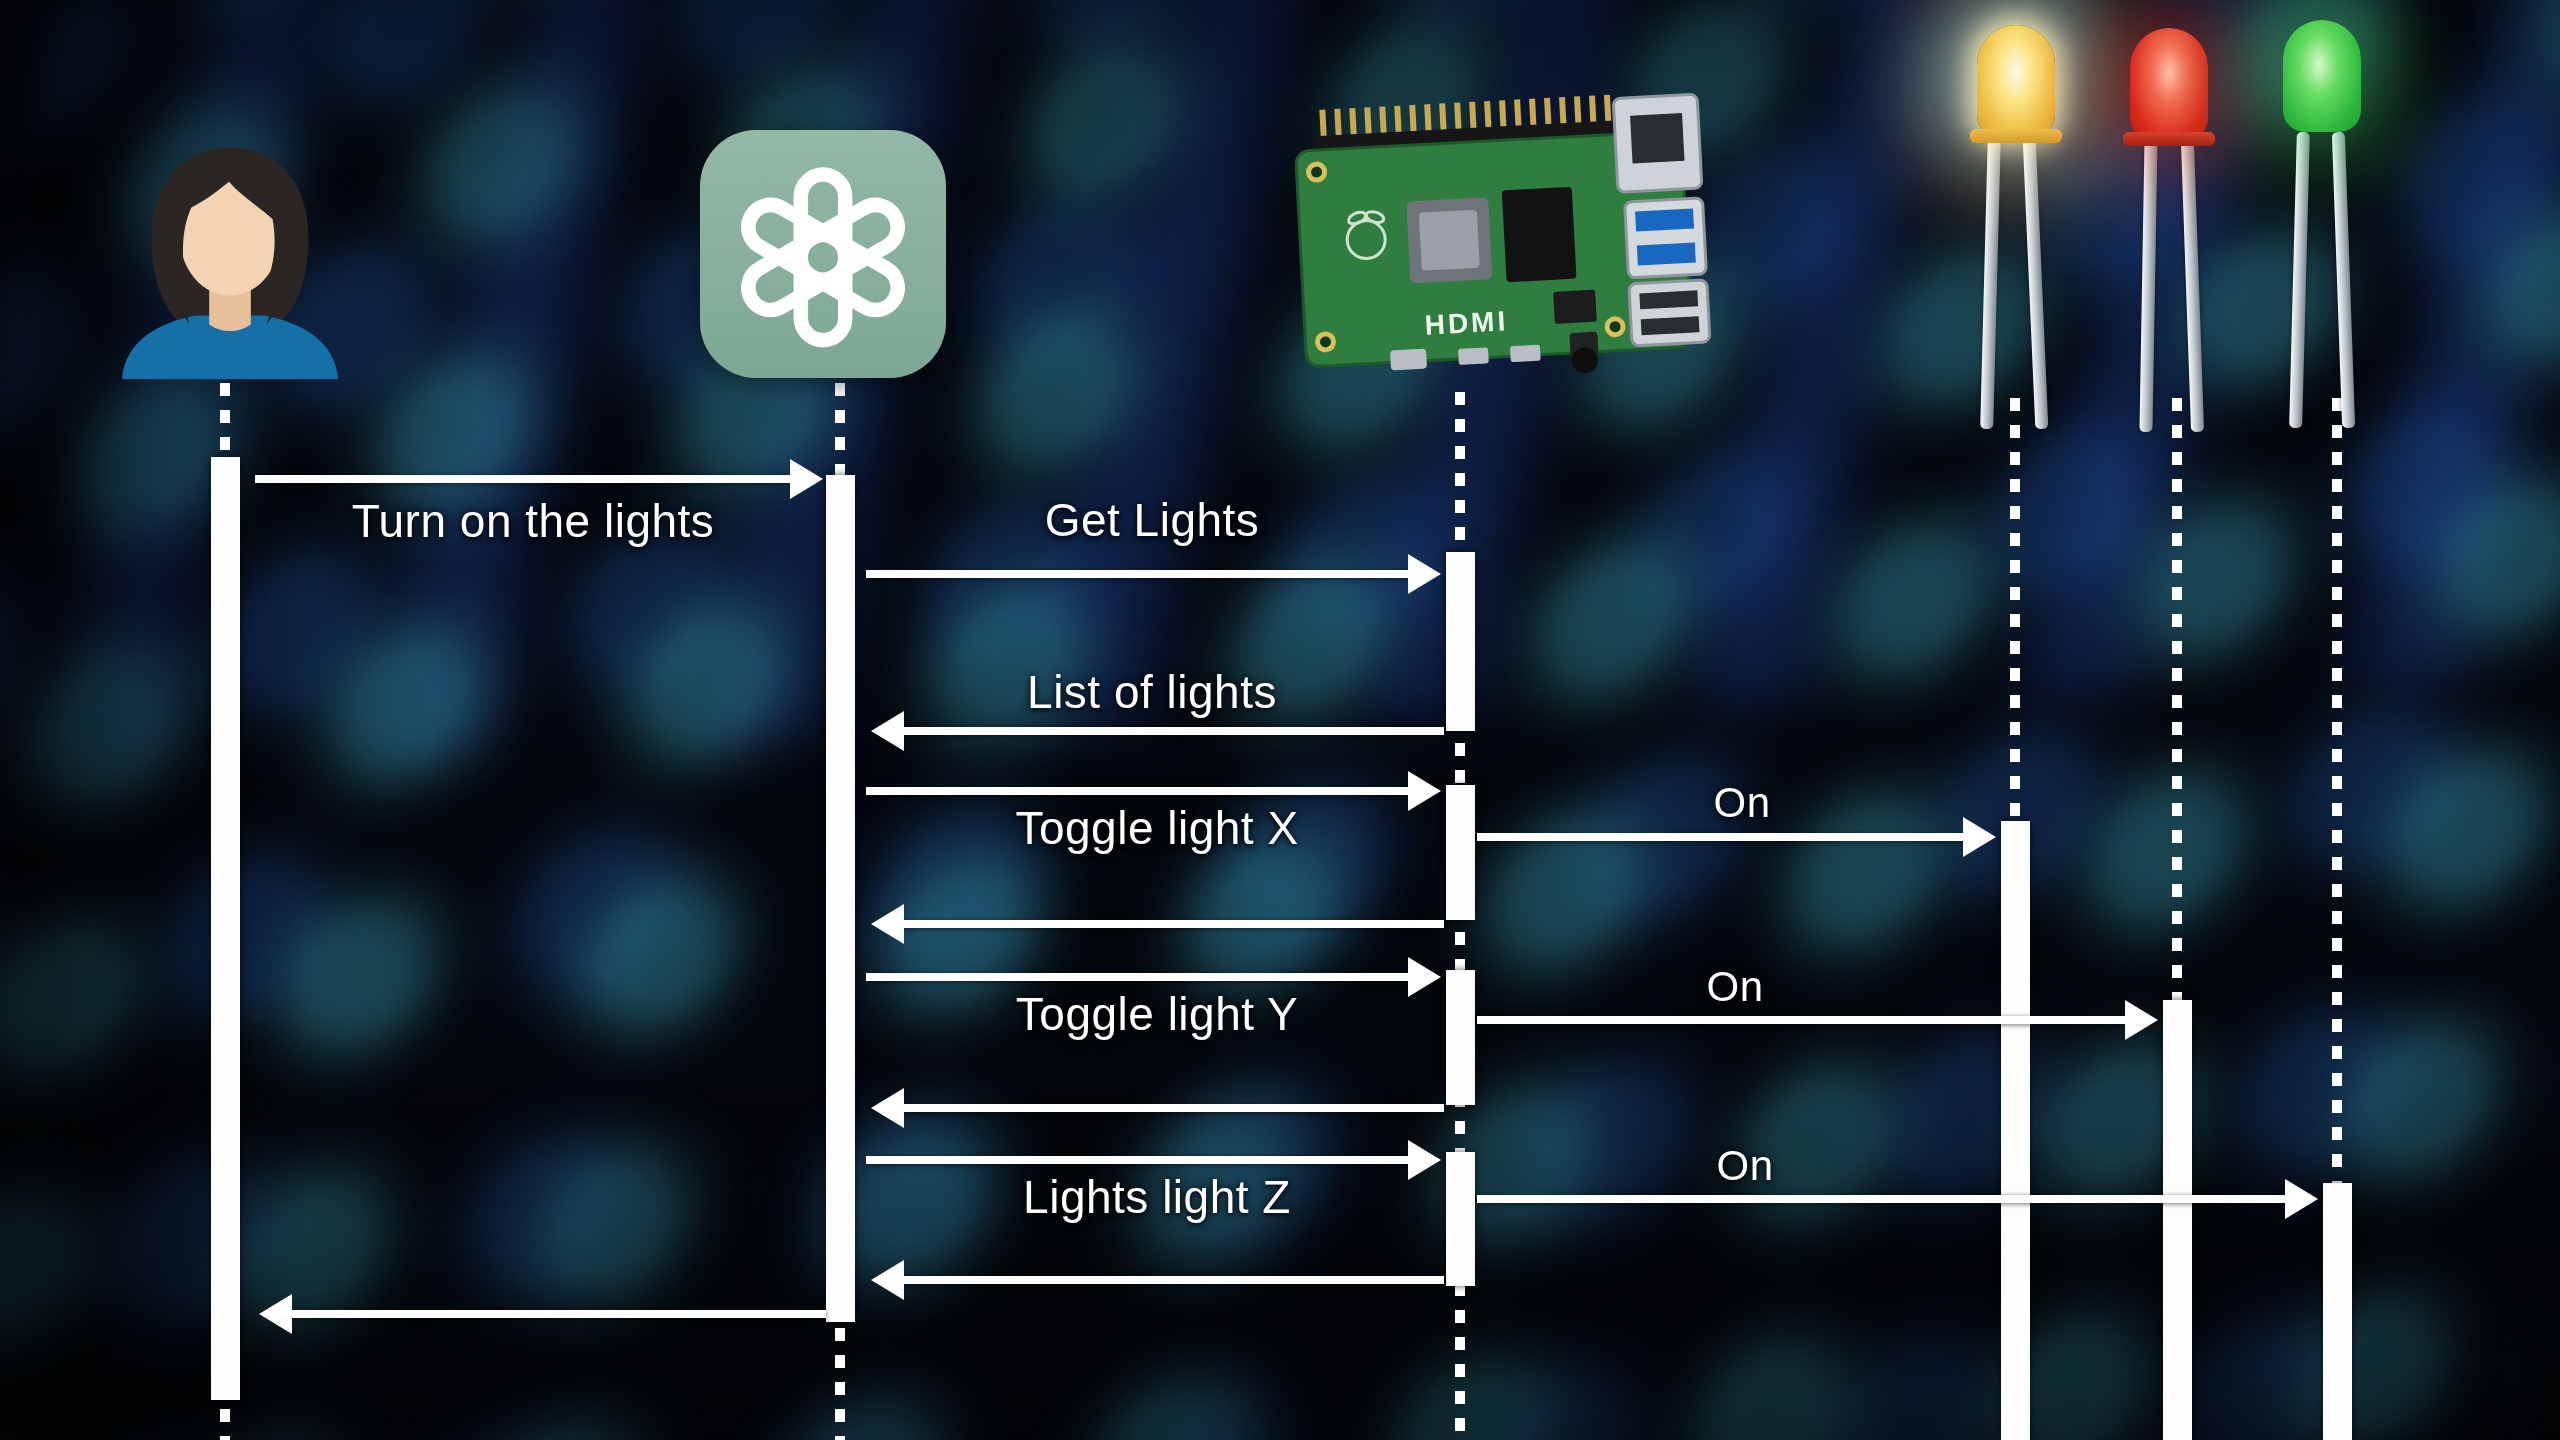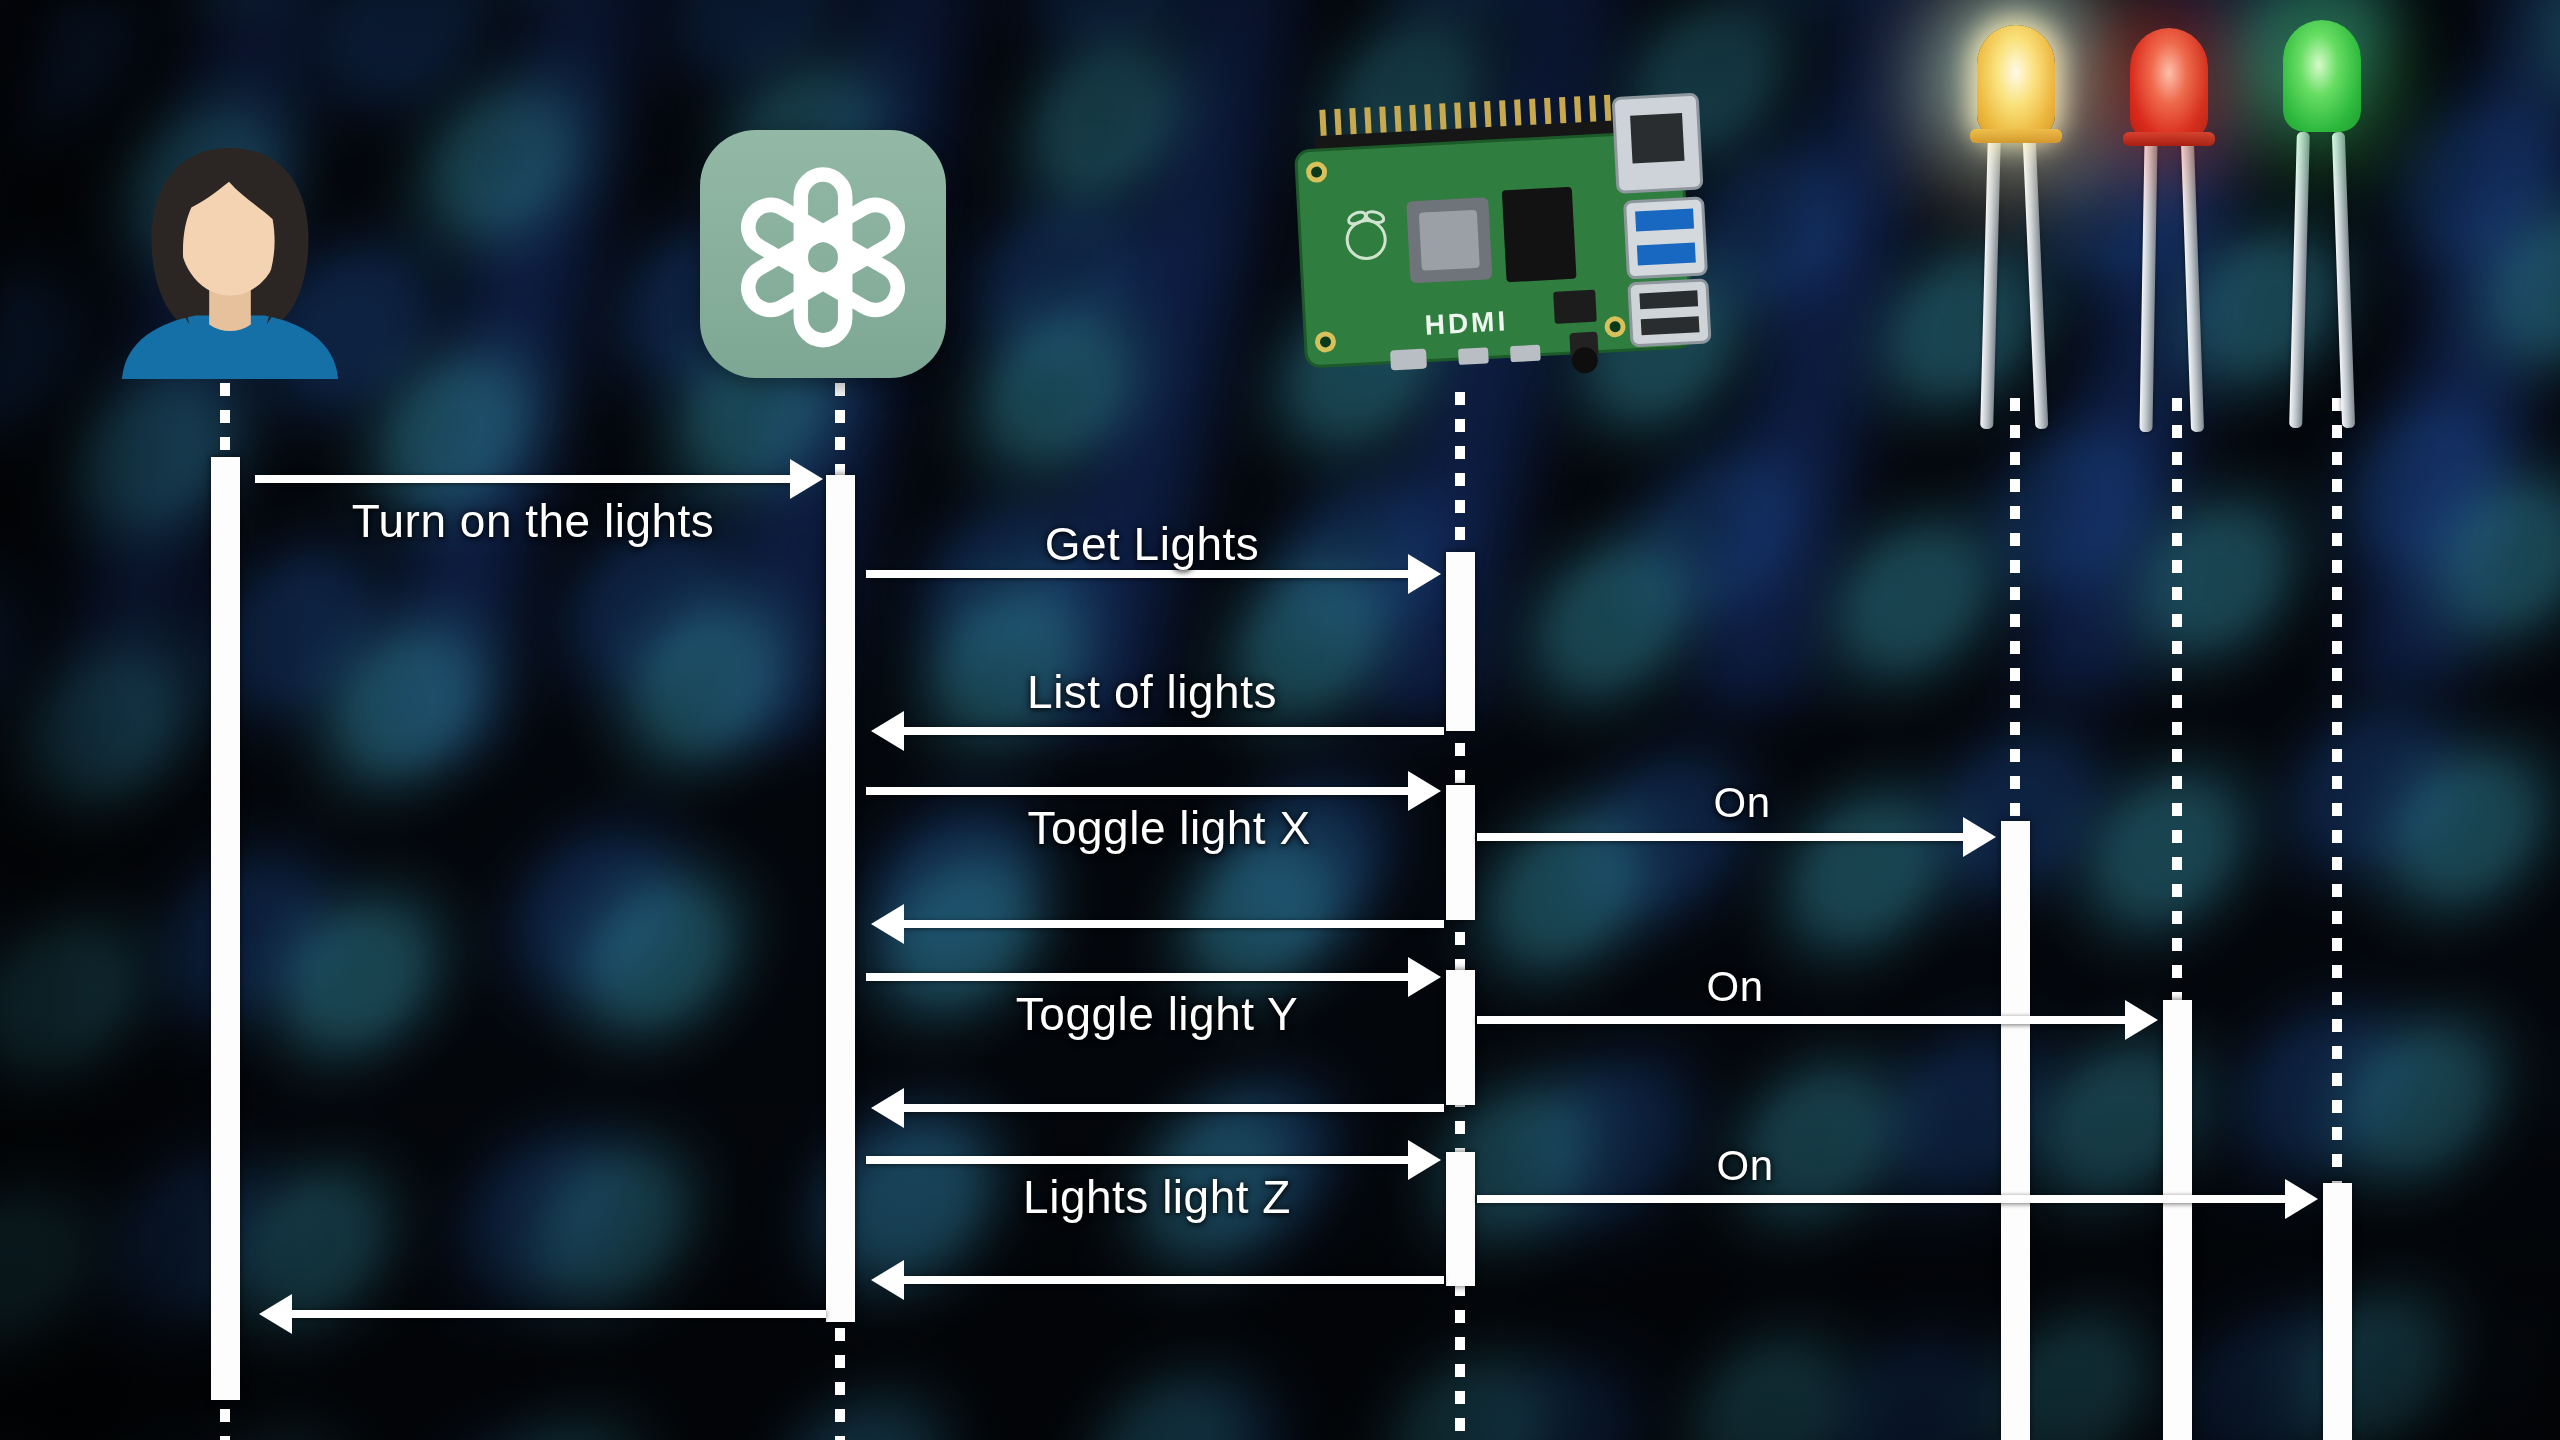--- a/index.html
+++ b/index.html
@@ -105,23 +105,23 @@
   <div class="arrow left" style="left:902px;top:920px;width:542px;"></div>
   <div class="arrow right" style="left:866px;top:973px;width:544px;"></div>
   <div class="arrow right" style="left:1477px;top:1016px;width:650px;"></div>
   <div class="arrow left" style="left:902px;top:1104px;width:542px;"></div>
   <div class="arrow right" style="left:866px;top:1156px;width:544px;"></div>
   <div class="arrow right" style="left:1477px;top:1195px;width:810px;"></div>
   <div class="arrow left" style="left:902px;top:1276px;width:542px;"></div>
   <div class="arrow left" style="left:290px;top:1310px;width:536px;"></div>
 
   <div class="msg-label" style="left:533px;top:521px;">Turn on the lights</div>
-  <div class="msg-label" style="left:1152px;top:544px;">Get Lights</div>
+  <div class="msg-label" style="left:1152px;top:520px;">Get Lights</div>
   <div class="msg-label" style="left:1152px;top:692px;">List of lights</div>
-  <div class="msg-label" style="left:1157px;top:828px;margin-left:12px;">Toggle light X</div>
+  <div class="msg-label" style="left:1157px;top:828px;">Toggle light X</div>
   <div class="msg-label small" style="left:1742px;top:803px;">On</div>
   <div class="msg-label" style="left:1157px;top:1014px;">Toggle light Y</div>
   <div class="msg-label small" style="left:1735px;top:987px;">On</div>
   <div class="msg-label" style="left:1157px;top:1197px;">Lights light Z</div>
   <div class="msg-label small" style="left:1745px;top:1166px;">On</div>
 
   <div class="actor" style="left:116px;top:136px;width:228px;height:243px;">
     <svg width="228" height="243" viewBox="0 0 230 245">
       <path d="M115,12 C58,12 33,58 36,112 C38,154 52,180 70,193 L160,193 C178,180 192,154 194,112 C197,58 172,12 115,12 Z" fill="#2b2623"></path>
       <path d="M6,245 C9,206 44,188 80,181 L150,181 C186,188 221,206 224,245 Z" fill="#1570a8"></path>

